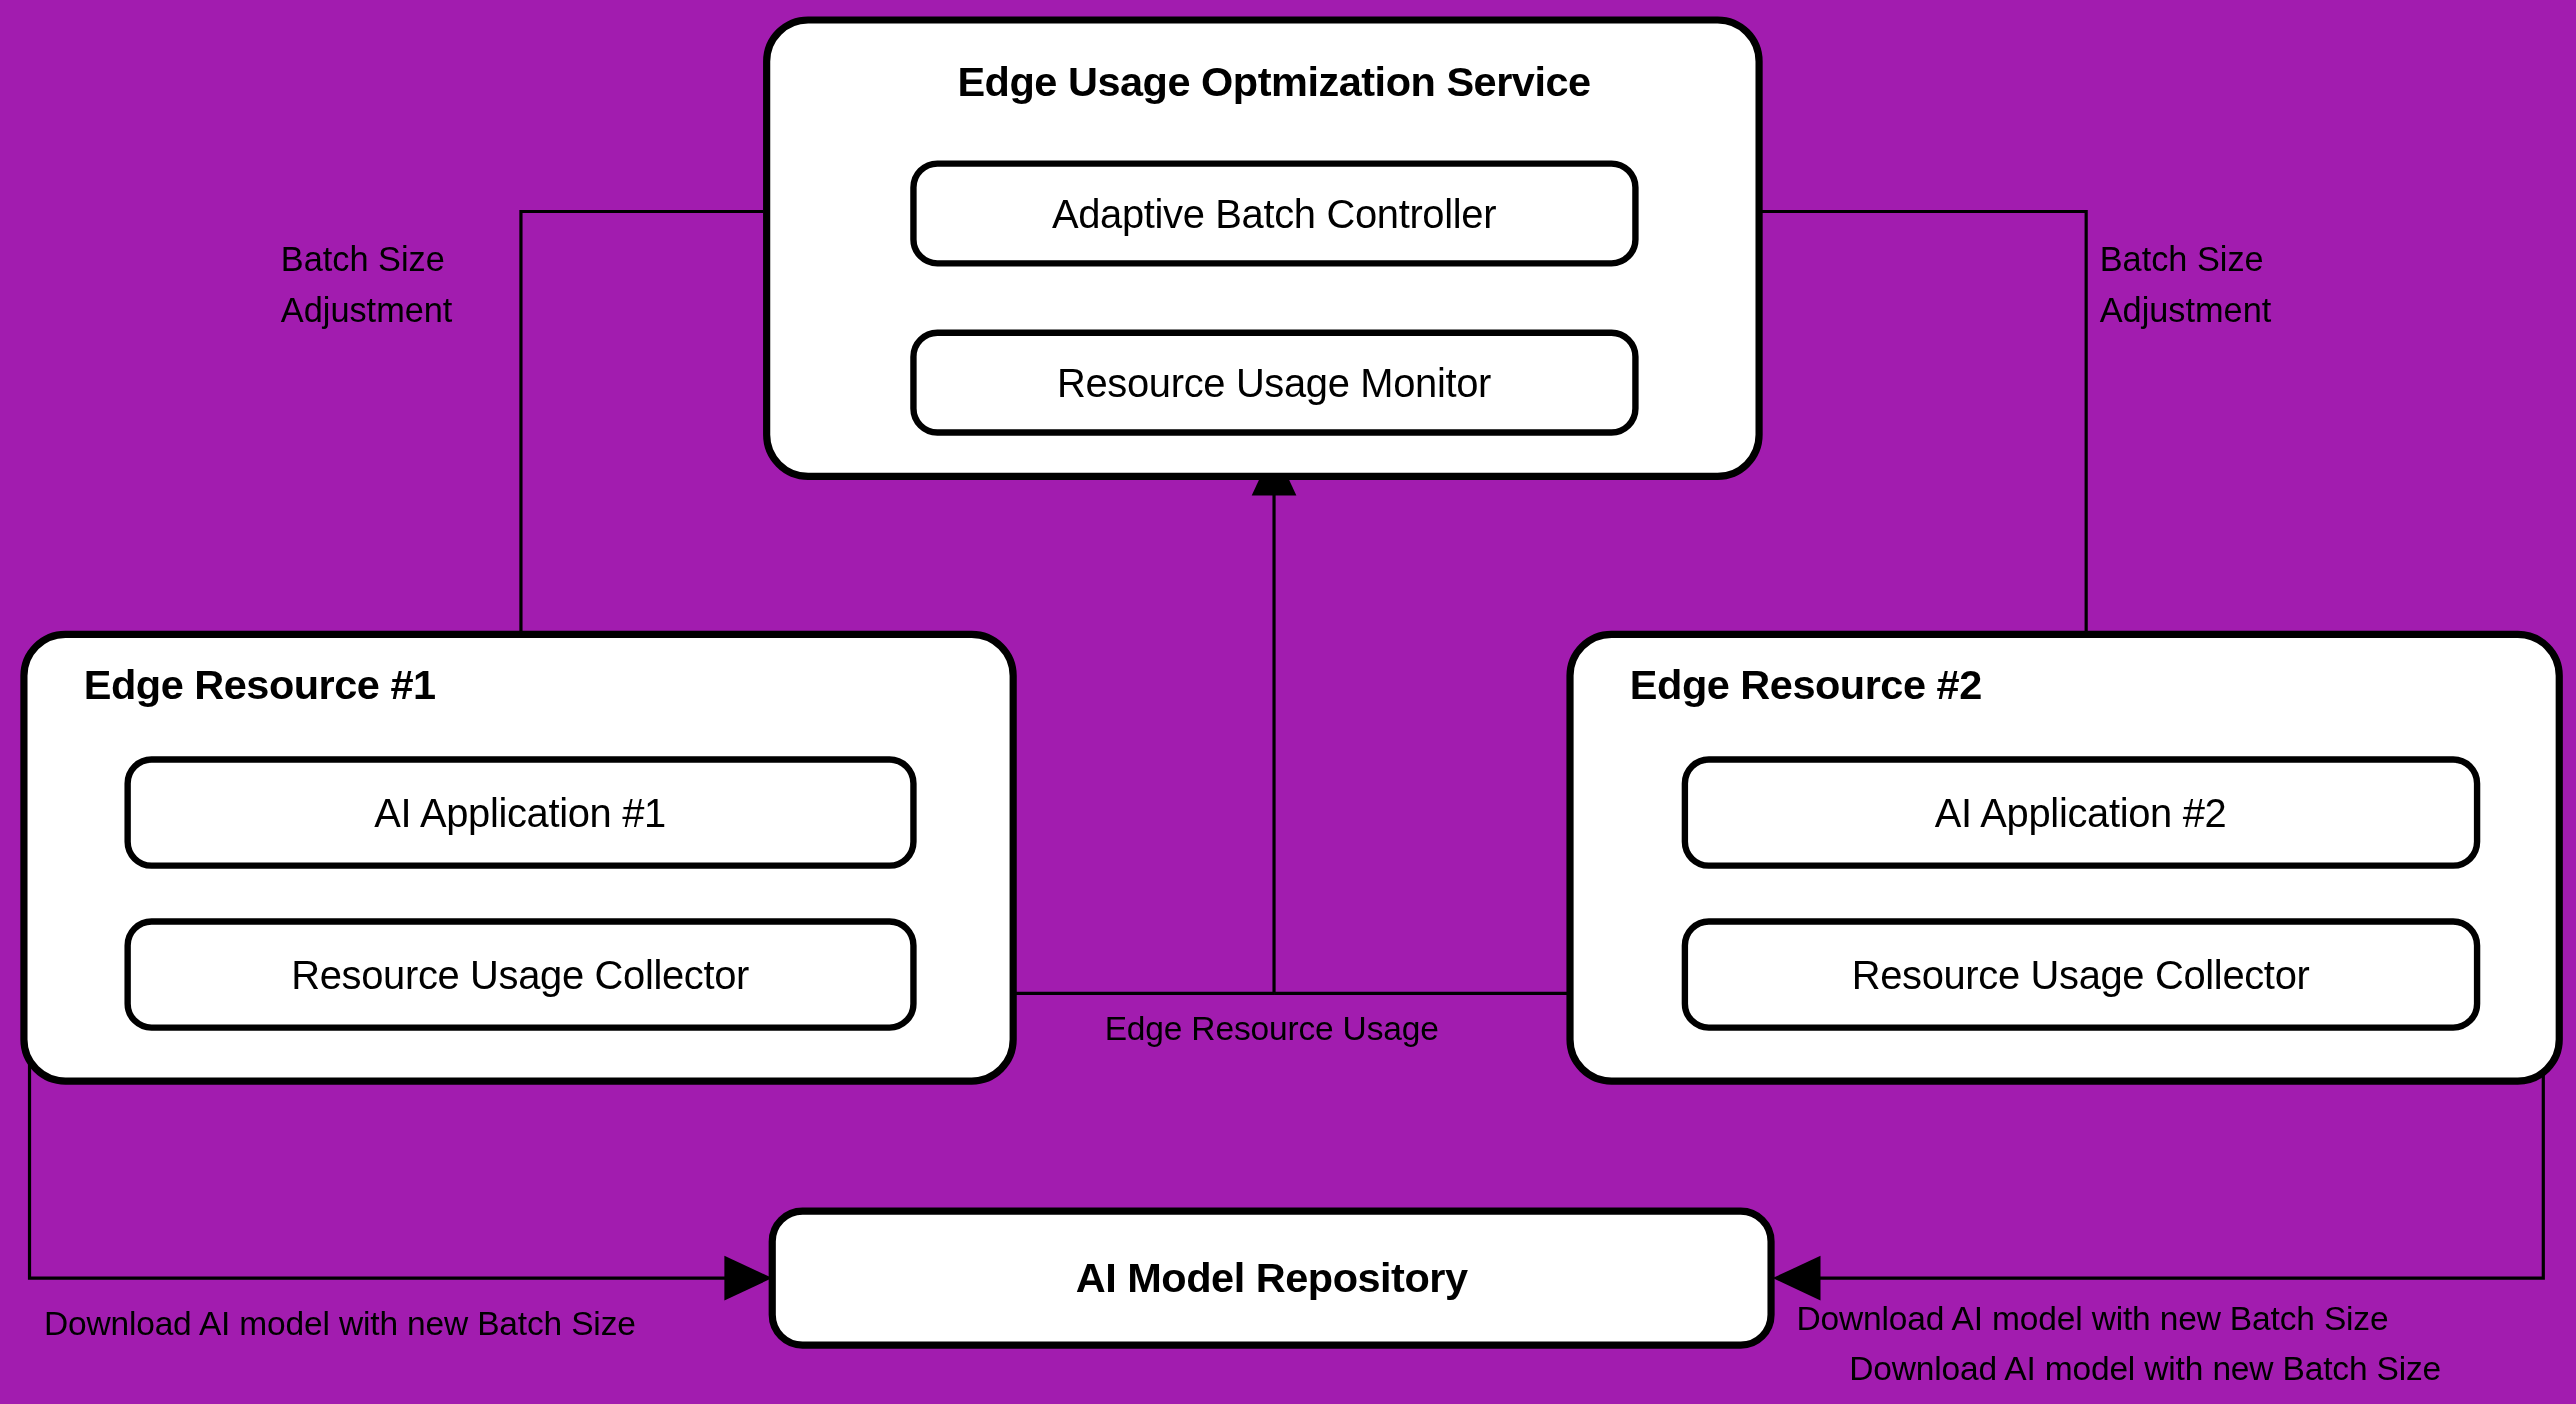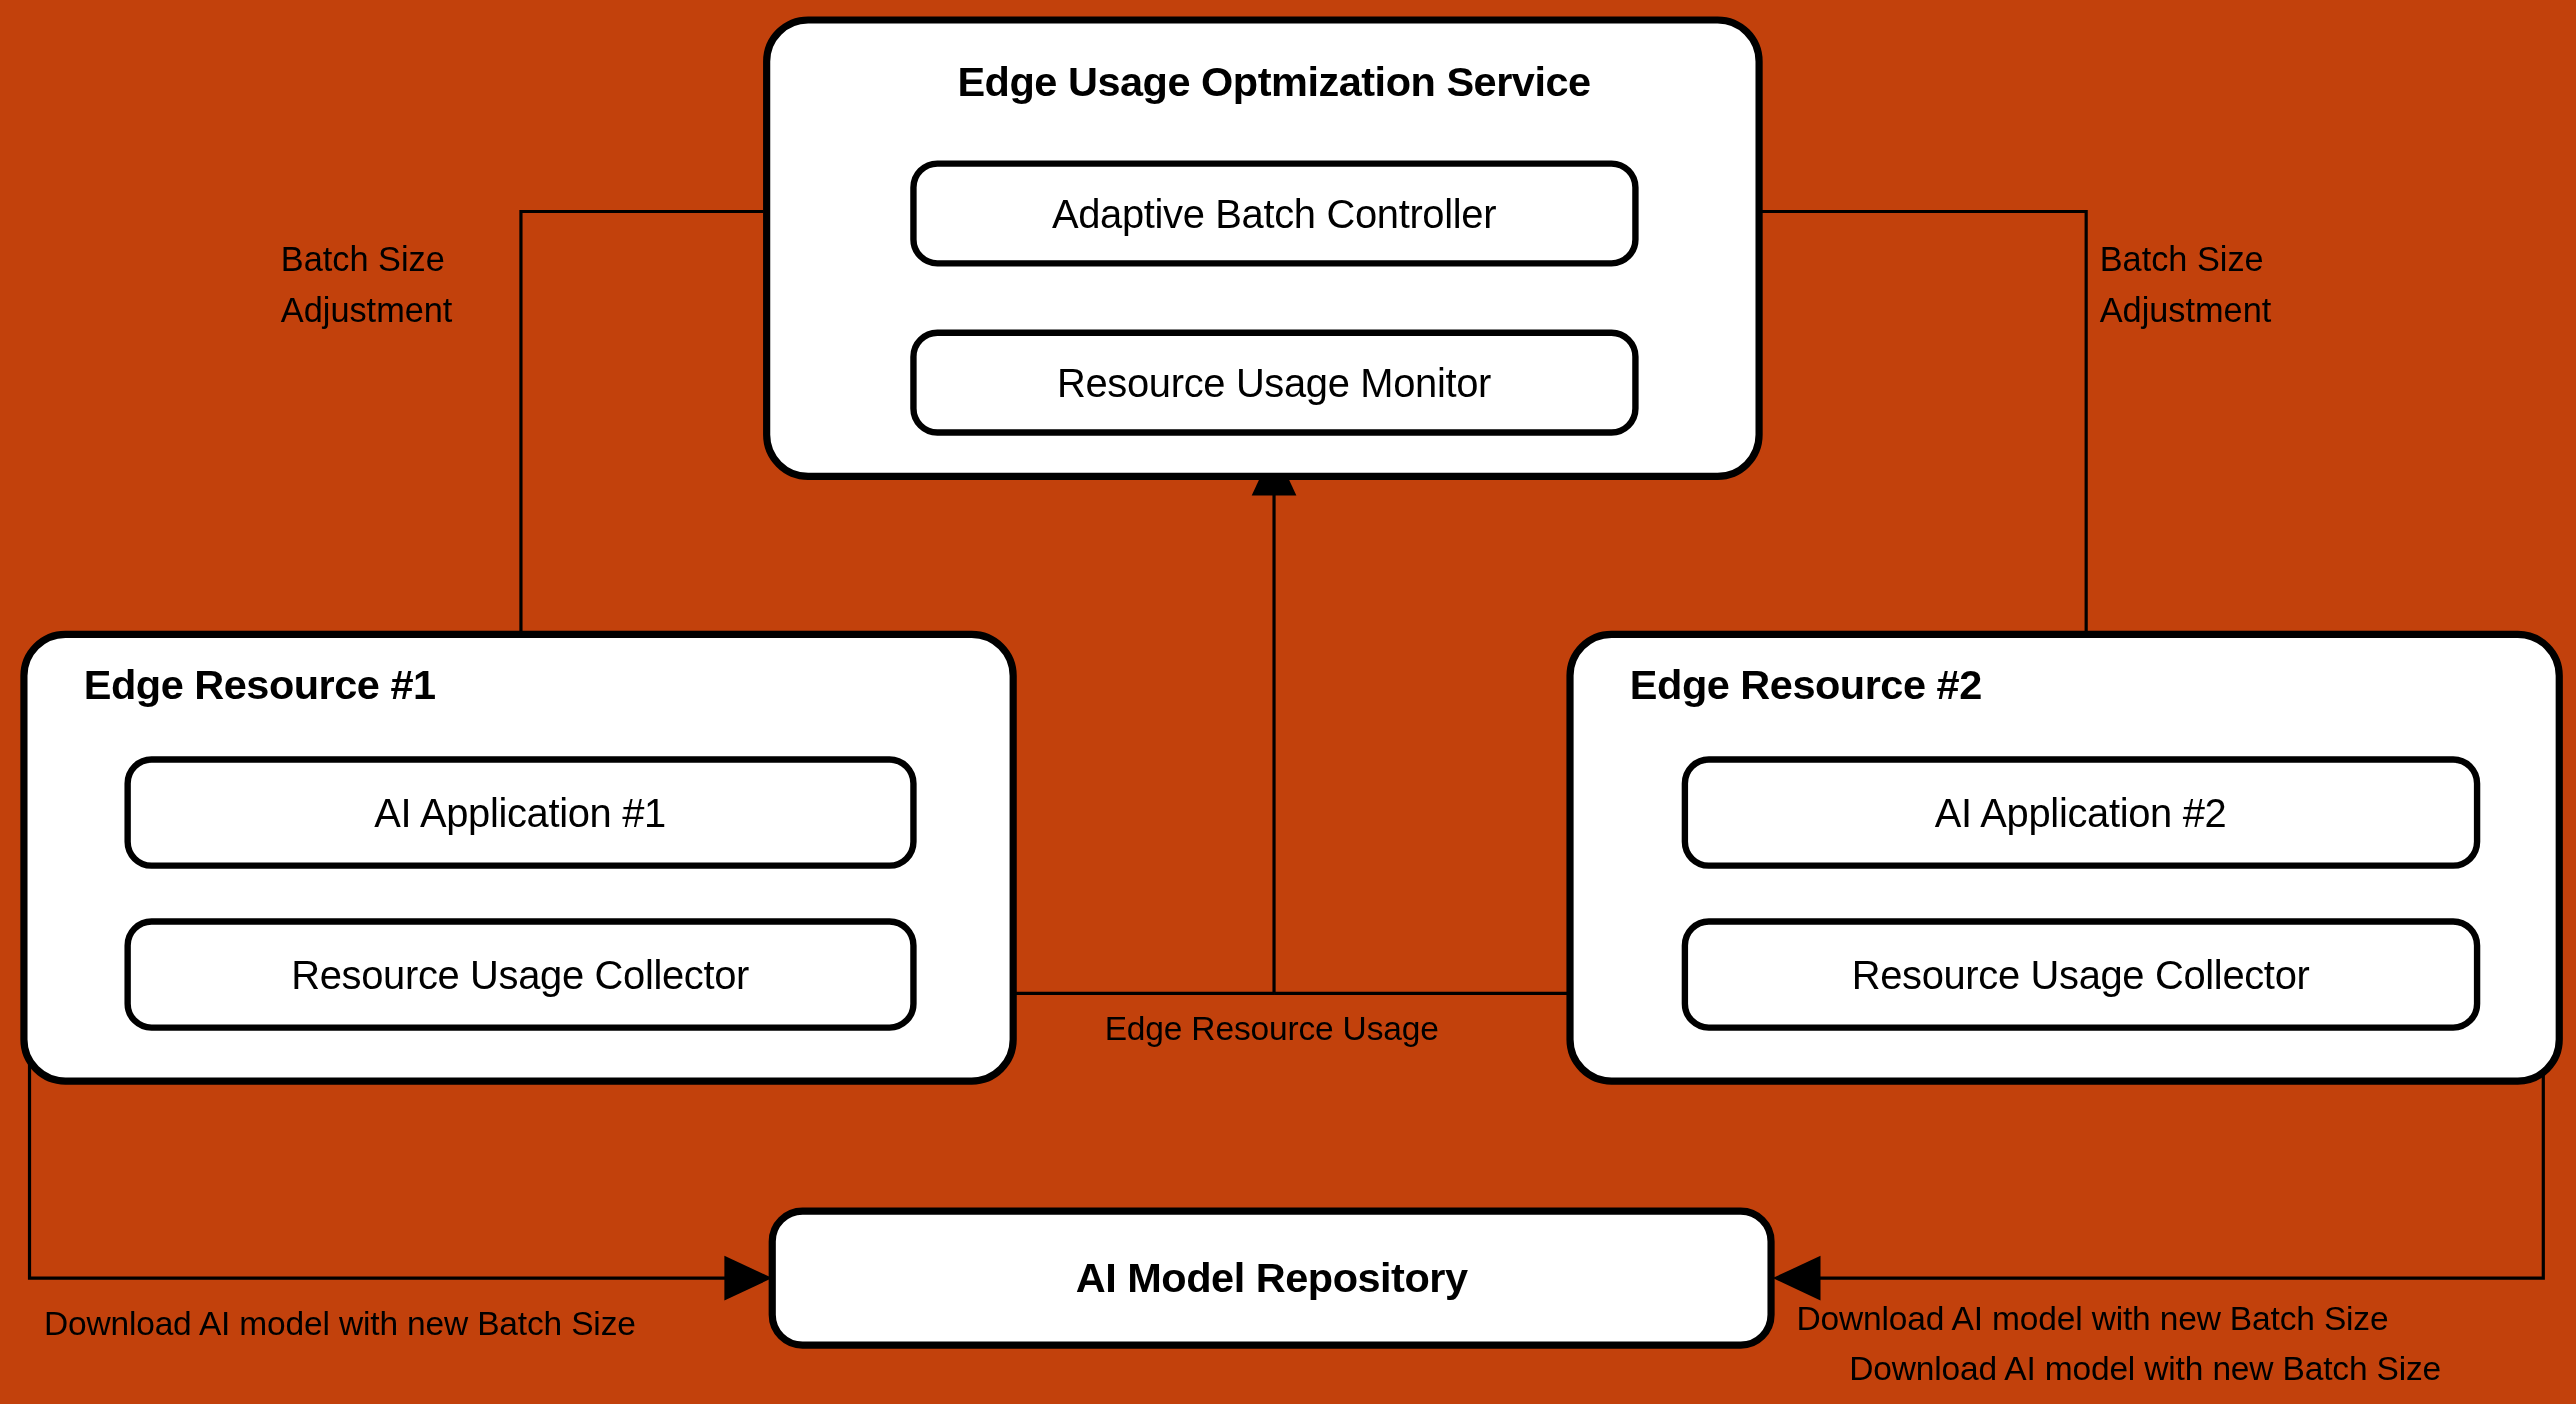--- a/index.html
+++ b/index.html
@@ -5,21 +5,21 @@
 <style>
   html, body {
     margin: 0;
     padding: 0;
     background: #ffffff;
   }
   #diagram-root {
     position: relative;
     width: 2576px;
     height: 1405px;
-    background: #c2410c;
+    background: #a21caf;
     font-family: "Liberation Sans", sans-serif;
     overflow: hidden;
   }
   svg#diagram-canvas {
     position: absolute;
     inset: 0;
     width: 2576px;
     height: 1405px;
     display: block;
   }

